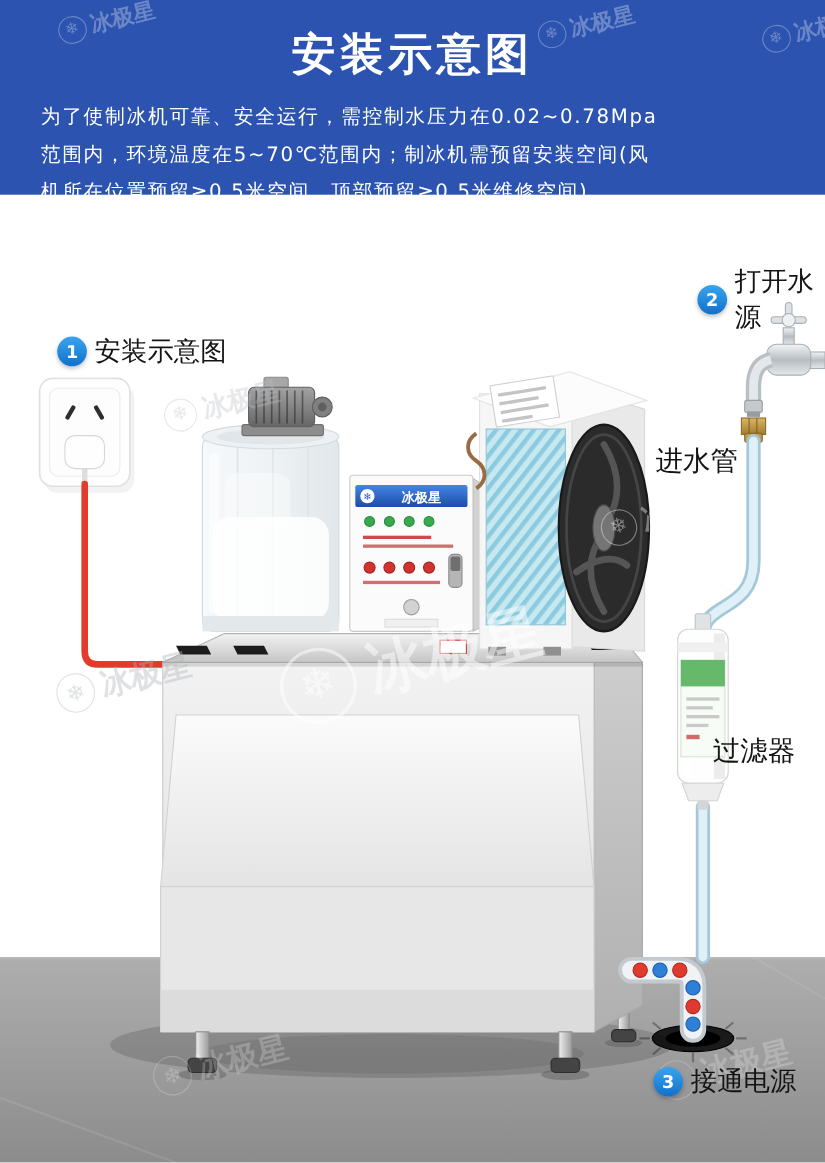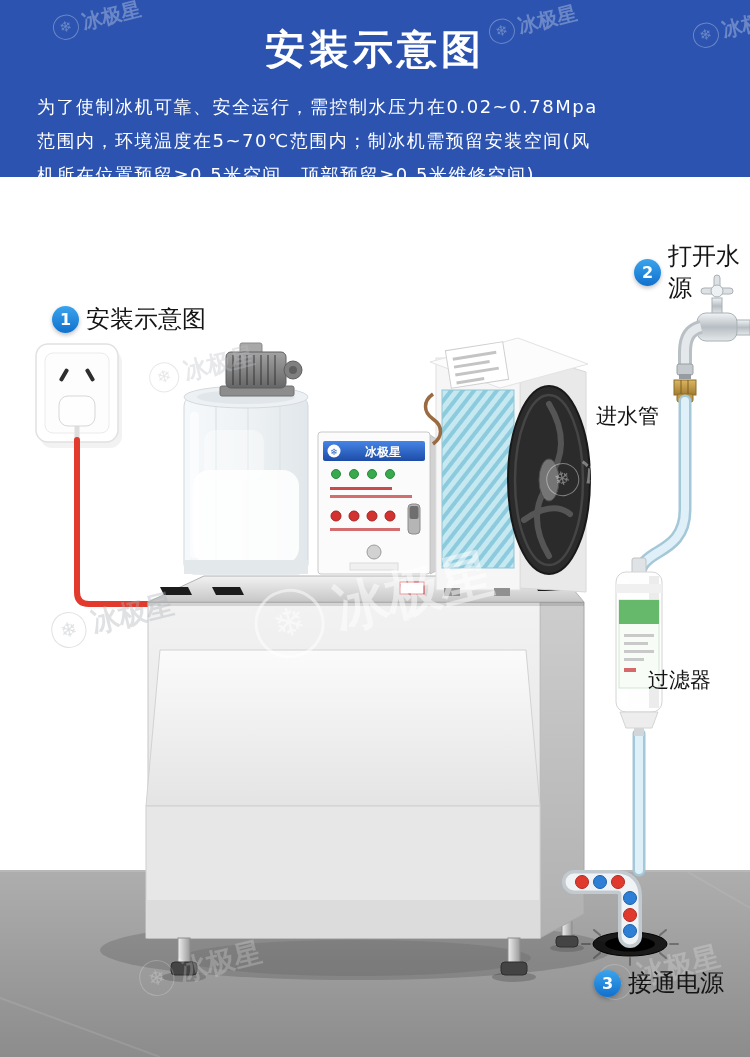--- a/index.html
+++ b/index.html
@@ -15,21 +15,21 @@
   .wm{position:absolute;display:flex;align-items:center;gap:.22em;font-weight:bold;
       white-space:nowrap;z-index:5;pointer-events:none;transform:rotate(-14deg);}
   .wm-badge{display:inline-flex;align-items:center;justify-content:center;
             width:1.18em;height:1.18em;border:.07em solid currentColor;border-radius:50%;}
   .wm-badge span{font-size:.72em;line-height:1;}
   .step{position:absolute;display:flex;align-items:center;gap:7px;z-index:6;}
   .step-badge{width:27px;height:27px;border-radius:50%;background:linear-gradient(180deg,#3aa4ec,#1170cd);
               color:#fff;font-weight:bold;font-size:16px;display:flex;align-items:center;
               justify-content:center;box-shadow:0 2px 4px rgba(0,0,0,.25);flex:0 0 auto;}
   .step-label{font-size:24px;color:#141414;}
-  .anno{position:absolute;font-size:21px;color:#141414;z-index:6;}
+  .anno{position:absolute;font-size:25px;color:#141414;z-index:6;}
 </style>
 </head>
 <body>
 
 <div class="stage">
 
   <svg class="scene" width="750" height="1057" viewBox="0 0 750 1057">
     <defs>
       <linearGradient id="gFloor" x1="0" y1="0" x2="0" y2="1">
           <stop offset="0" stop-color="#aeaeae"></stop>

